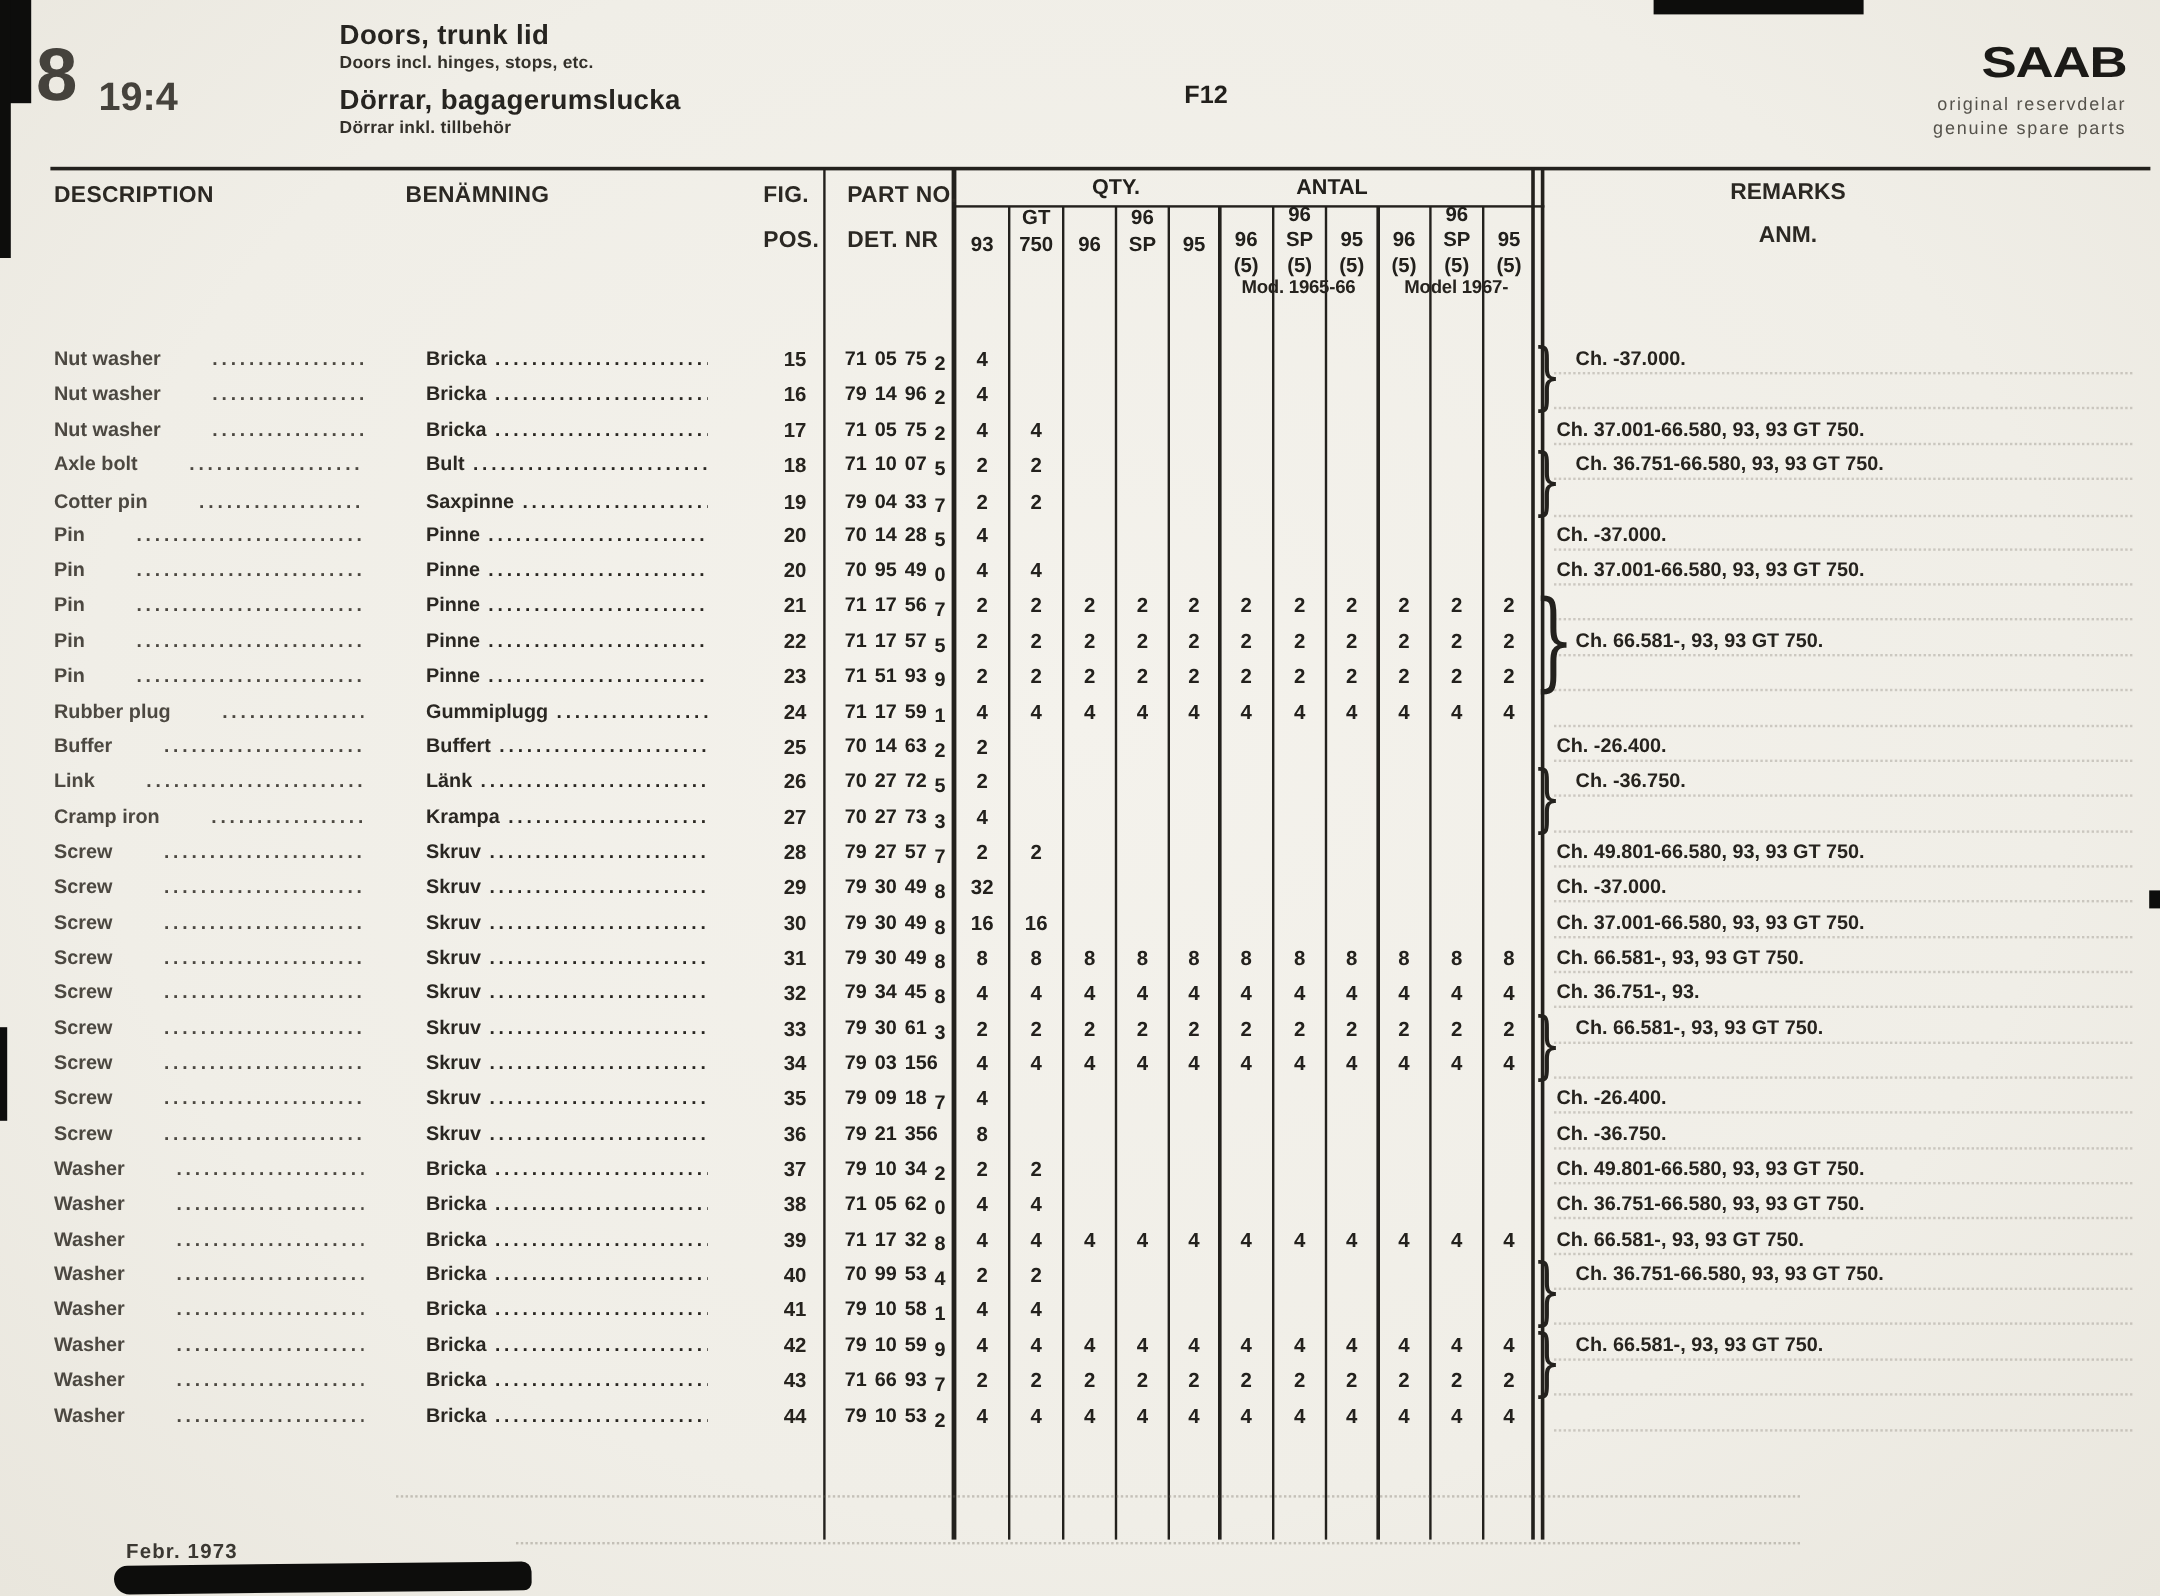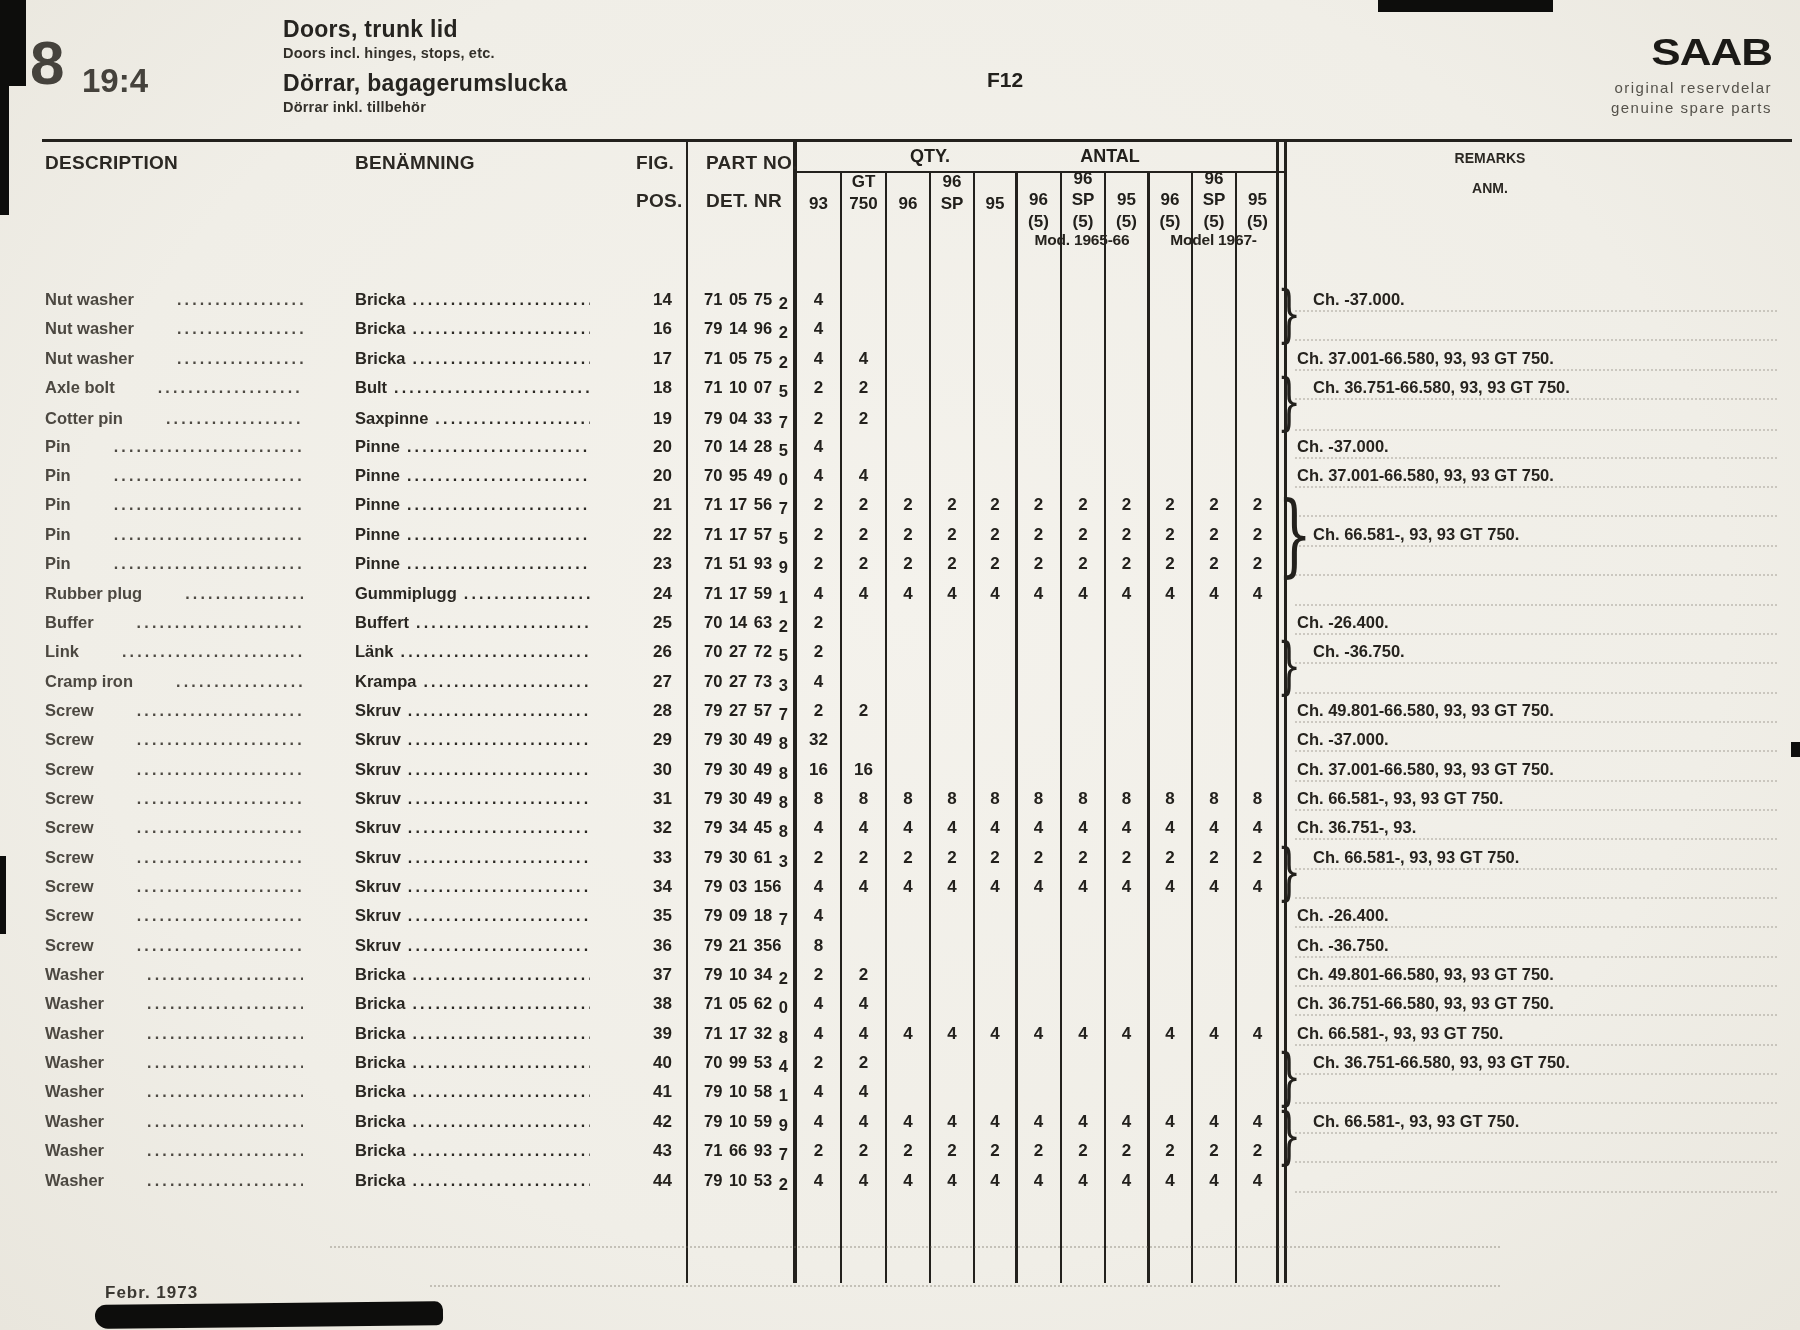--- a/index.html
+++ b/index.html
@@ -29,21 +29,21 @@
   .h-qtyrule{left:795px;top:171px;width:492px;height:2px;}
   .vline{position:absolute;background:#23211d;}
   .colhead{font-size:19px;font-weight:700;color:#2b2823;letter-spacing:.3px;}
   .qty-band-label{font-size:18px;font-weight:700;color:#22201c;text-align:center;}
   .qty-col{position:absolute;top:156px;display:flex;flex-direction:column;justify-content:flex-end;align-items:center;
     font-size:17px;font-weight:700;line-height:21.5px;color:#22201c;}
   .qty-col.short{height:58px;}
   .qty-col.tall{height:76px;}
   .grp-label{position:absolute;top:231px;font-size:15.5px;font-weight:700;color:#26231e;text-align:center;letter-spacing:-.2px;white-space:nowrap;}
   .remarks-head{left:1290px;top:150px;width:400px;text-align:center;}
-  .remarks-head div{font-size:14px;font-weight:700;color:#2b2823;}
+  .remarks-head div{font-size:19px;font-weight:700;color:#2b2823;}
   .remarks-head div + div{margin-top:14px;}
   
   #rows .row{position:absolute;left:42px;width:1753px;height:30px;}
   .cell{position:absolute;top:0;height:29px;line-height:29px;white-space:nowrap;}
   .cell.desc{left:3px;width:258px;display:flex;align-items:baseline;font-size:16.5px;font-weight:700;color:#4c4841;gap:36px;}
   .cell.ben{left:313px;width:235px;display:flex;align-items:baseline;font-size:16.5px;font-weight:700;color:#2a2722;}
   .lbl{flex:0 0 auto;}
   .dots{flex:1 1 auto;overflow:hidden;margin-left:7px;font-size:16px;letter-spacing:3.2px;}
   .desc .dots{color:#4c4841;}
   .ben .dots{color:#2a2722;}
@@ -106,21 +106,21 @@
   <div class="vline" style="left:1015px;top:172px;width:3px;height:1111px;"></div>
   <div class="vline" style="left:1060px;top:172px;width:2px;height:1111px;"></div>
   <div class="vline" style="left:1104px;top:172px;width:2px;height:1111px;"></div>
   <div class="vline" style="left:1147px;top:172px;width:3px;height:1111px;"></div>
   <div class="vline" style="left:1191px;top:172px;width:2px;height:1111px;"></div>
   <div class="vline" style="left:1235px;top:172px;width:2px;height:1111px;"></div>
   <div class="vline" style="left:1276px;top:140px;width:3px;height:1143px;"></div>
   <div class="vline" style="left:1284px;top:140px;width:3px;height:1143px;"></div>
 
   <div class="abs colhead" style="left:45px;top:152px;">DESCRIPTION</div>
-  <div class="abs colhead" style="left:355px;top:152px;">BENÄMNING</div>
+  <div class="abs colhead" style="left:338px;top:152px;">BENÄMNING</div>
   <div class="abs colhead" style="left:636px;top:152px;">FIG.</div>
   <div class="abs colhead" style="left:636px;top:190px;">POS.</div>
   <div class="abs colhead" style="left:706px;top:152px;">PART NO.</div>
   <div class="abs colhead" style="left:706px;top:190px;">DET. NR</div>
   <div class="abs qty-band-label" style="left:800px;top:146px;width:260px;">QTY.</div>
   <div class="abs qty-band-label" style="left:1020px;top:146px;width:180px;">ANTAL</div>
 
   <div id="qty-cols">
       <div class="qty-col short" style="left: 796px; width: 45px;">
         <div>93</div>
@@ -178,21 +178,21 @@
   <div id="rows">
       <div class="row" style="top: 285px;">
     <div class="cell desc">
       <span class="lbl">Nut washer</span>
           <span class="dots"></span>
     </div>
     <div class="cell ben">
       <span class="lbl">Bricka</span>
           <span class="dots"></span>
     </div>
-    <div class="cell pos">14</div>
+    <div class="cell pos">15</div>
     <div class="cell part">71 05 75 <span class="low">2</span></div>
     <div class="cell qty" style="left: 754px; width: 45px;">4</div>
         <div class="cell remark braced">
           <div>Ch. -37.000.</div>
         </div>
     <div class="rdots"></div>
   </div>
       <div class="row" style="top: 314.35px;">
     <div class="cell desc">
       <span class="lbl">Nut washer</span>

